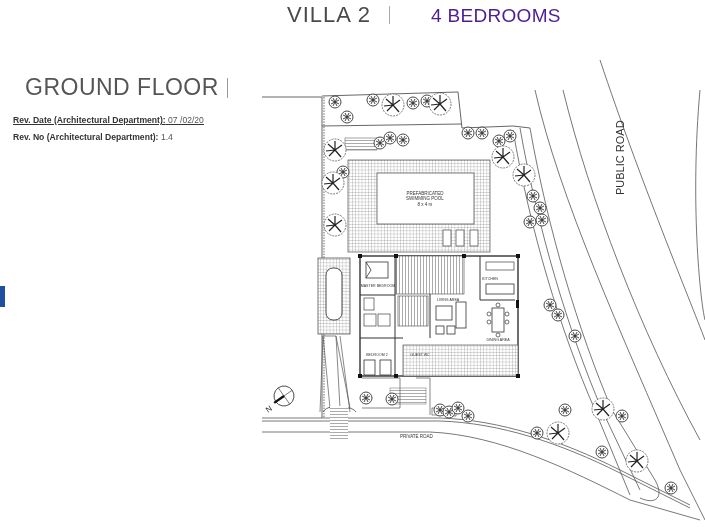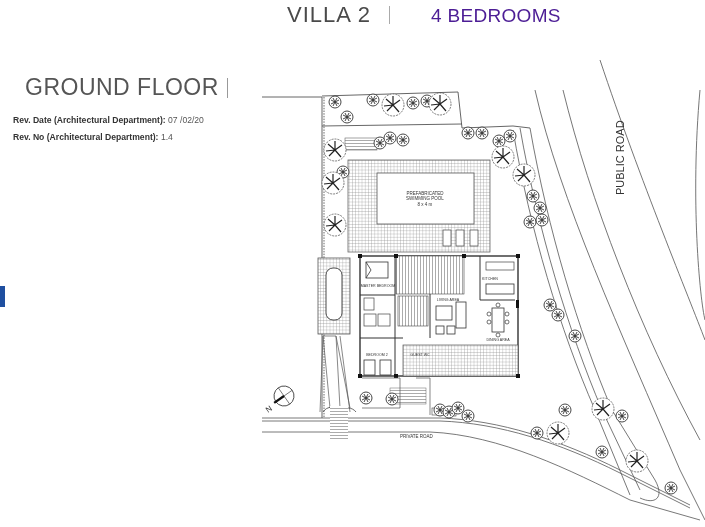--- a/index.html
+++ b/index.html
@@ -5,21 +5,21 @@
   html,body{margin:0;padding:0;background:#ffffff;}
   body{width:705px;height:527px;position:relative;overflow:hidden;font-family:"Liberation Sans",sans-serif;color:#444;}
   .title-row{position:absolute;top:2px;left:287px;display:flex;align-items:baseline;}
   .villa-title{font-size:22px;letter-spacing:1px;color:#4a4a4a;font-weight:normal;}
   .title-sep{display:inline-block;width:1px;height:18px;background:#aaa;margin:0 14px 0 18px;transform:translateY(2px);}
   .villa-sub{font-size:19px;color:#4c1d95;letter-spacing:0.3px;margin-left:27px;}
   .floor-title{position:absolute;top:74px;left:9px;font-size:23px;color:#555;letter-spacing:0.5px;display:flex;align-items:center;margin-left:16px;}
   .floor-sep{display:inline-block;width:1px;height:20px;background:#999;margin-left:8px;}
   .rev{position:absolute;left:13px;font-size:8.6px;color:#333;font-weight:bold;}
   .rev span.v{font-weight:normal;color:#555;}
-  .rev1{top:115px;}
+  .rev1{top:115px;text-decoration:underline;}
   .rev2{top:132px;}
   .side-marker{position:absolute;left:0;top:286px;width:5px;height:21px;background:#1f4fa0;}
   svg.plan{position:absolute;left:0;top:0;}
   .lbl{font-family:"Liberation Sans",sans-serif;fill:#333;}
 </style>
 </head>
 <body>
 
 <div class="title-row">
   <span class="villa-title">VILLA 2</span>

